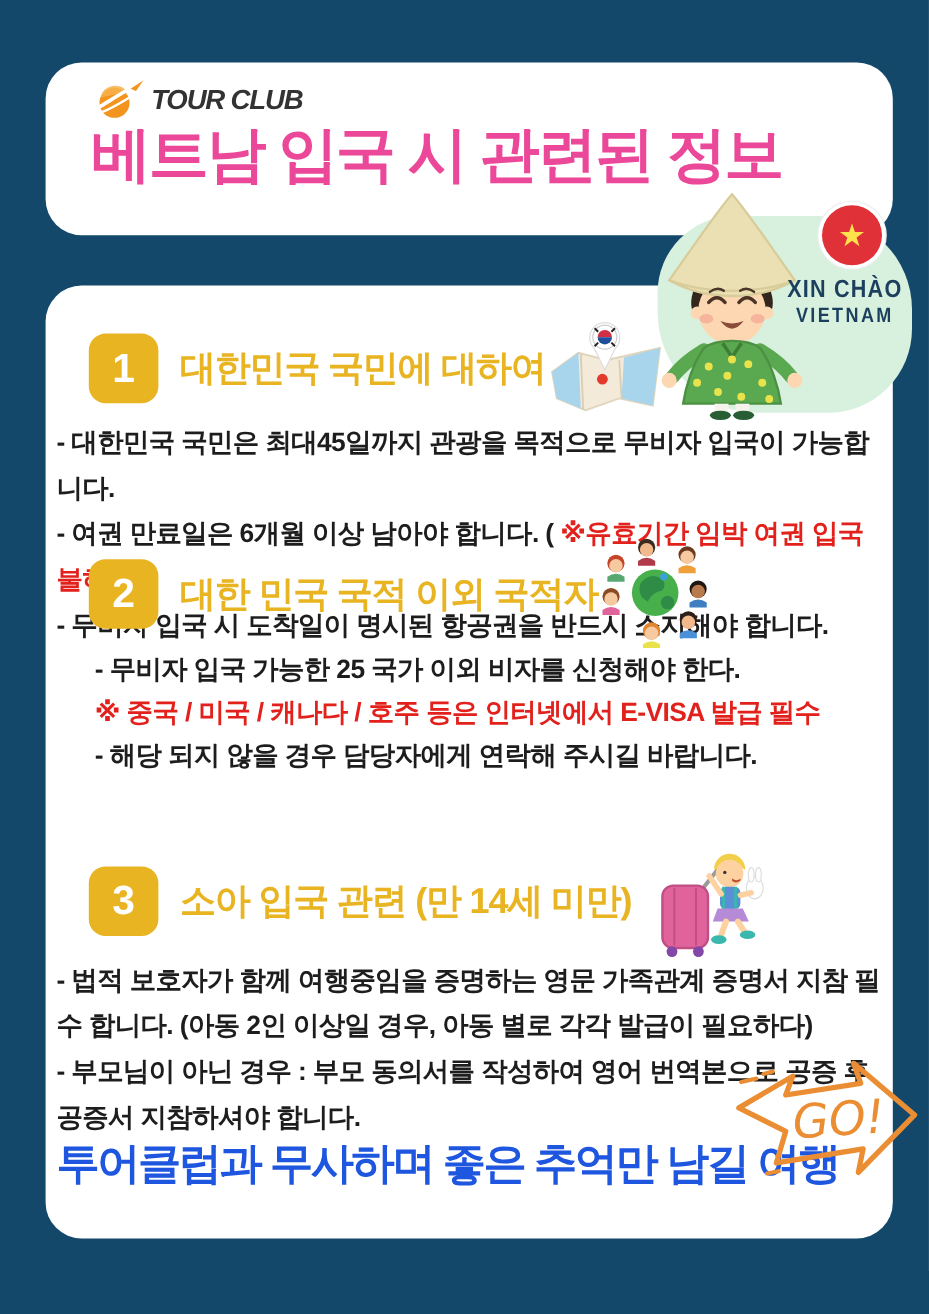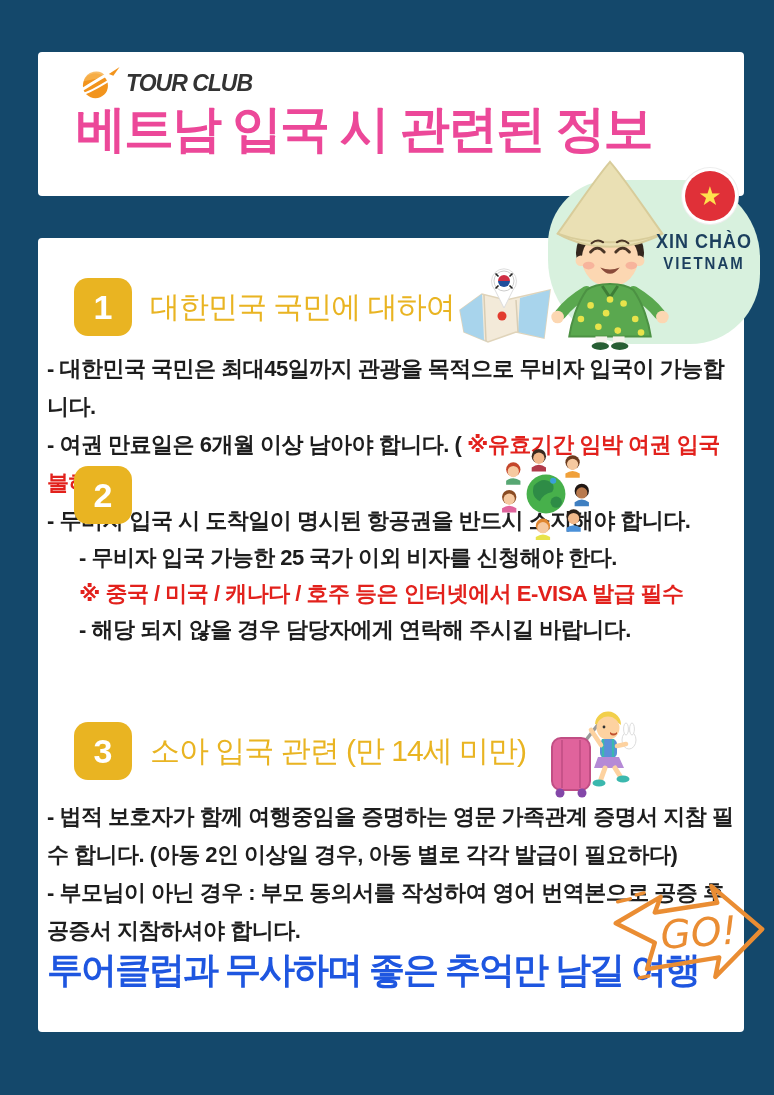--- a/index.html
+++ b/index.html
@@ -2,35 +2,35 @@
 <html><head>
 <meta charset="utf-8">
 <style>
   html,body{margin:0;padding:0;}
   body{
     width:774px;height:1095px;overflow:hidden;
     font-family:"Liberation Sans","DejaVu Sans",sans-serif;
     background:#14486b;
   }
   .page{position:relative;width:774px;height:1095px;background:#14486b;}
-  .card{position:absolute;background:#ffffff;border-radius:4px;}
+  .card{position:absolute;background:#ffffff;border-radius:30px;}
   .header-card{left:38px;top:52px;width:706px;height:144px;}
   .main-card{left:38px;top:238px;width:706px;height:794px;}
 
   .logo-row{position:absolute;left:40px;top:14px;display:flex;align-items:center;gap:6px;}
   .logo-icon{width:42px;height:34px;}
   .logo-text{font-size:23px;font-weight:900;font-style:italic;color:#333333;letter-spacing:-1px;}
   .title{position:absolute;left:38px;top:44px;margin:0;font-size:50px;font-weight:900;
          color:#ec4899;letter-spacing:-2px;white-space:nowrap;}
 
   .sec-head{position:absolute;left:36px;display:flex;align-items:center;gap:18px;}
   .num-box{width:58px;height:58px;border-radius:14px;background:#e9b422;
            display:flex;align-items:center;justify-content:center;
            color:#ffffff;font-size:34px;font-weight:800;}
-  .sec-title{margin:0;font-size:30px;font-weight:400;color:#e9b422;letter-spacing:-1px;white-space:nowrap;}
+  .sec-title{margin:0;font-size:30px;font-weight:700;color:#e9b422;letter-spacing:-1px;white-space:nowrap;}
   .sec-icon{position:absolute;}
   .body{position:absolute;left:9px;width:692px;font-size:22px;font-weight:700;
         color:#1d1d1d;line-height:38px;letter-spacing:-0.5px;}
   .body p{margin:0;}
   .body-tight{line-height:36px;}
   .red{color:#e2211c;}
 
   .slogan{position:absolute;left:9px;top:708px;margin:0;font-size:36px;font-weight:900;
           color:#1e56e0;letter-spacing:-2px;white-space:nowrap;}
 
@@ -94,20 +94,21 @@
     <div class="body" style="top:112px;">
       <p><span>- 대한민국 국민은 최대45일까지 관광을 목적으로 무비자 입국이 가능합니다.</span></p>
       <p><span>- 여권 만료일은 6개월 이상 남아야 합니다. ( </span><span class="red">※유효기간 임박 여권 입국불허)</span></p>
       <p><span>- 무비자 입국 시 도착일이 명시된 항공권을 반드시 소지해야 합니다.</span></p>
     </div>
 
     <div class="sec-head" style="top:228px;">
       <div class="num-box">
         <span>2</span>
       </div>
+      <h2 class="sec-title">대한 민국 국적 이외 국적자</h2>
     </div>
     <svg class="sec-icon" style="left:462px;top:210px;width:92px;height:92px;" viewBox="0 0 90 90">
       <circle cx="45" cy="45" r="19" fill="#47b04b"></circle>
       <path d="M33 37 q8 -9 16 -4 q6 4 2 10 q-9 2 -12 9 q-9 -4 -6 -15 Z" fill="#2e8c46"></path>
       <circle cx="55" cy="53" r="5.5" fill="#2e8c46"></circle>
       <circle cx="52" cy="32" r="3" fill="#3aa0d8"></circle>
       <g>
         <circle cx="13" cy="21" r="7" fill="#c4452a"></circle>
           <circle cx="13" cy="23" r="5.5" fill="#f6c9a0"></circle>
           <path d="M6 32 q7 -5 14 0 l0 4 l-14 0 Z" fill="#57a773"></path>

